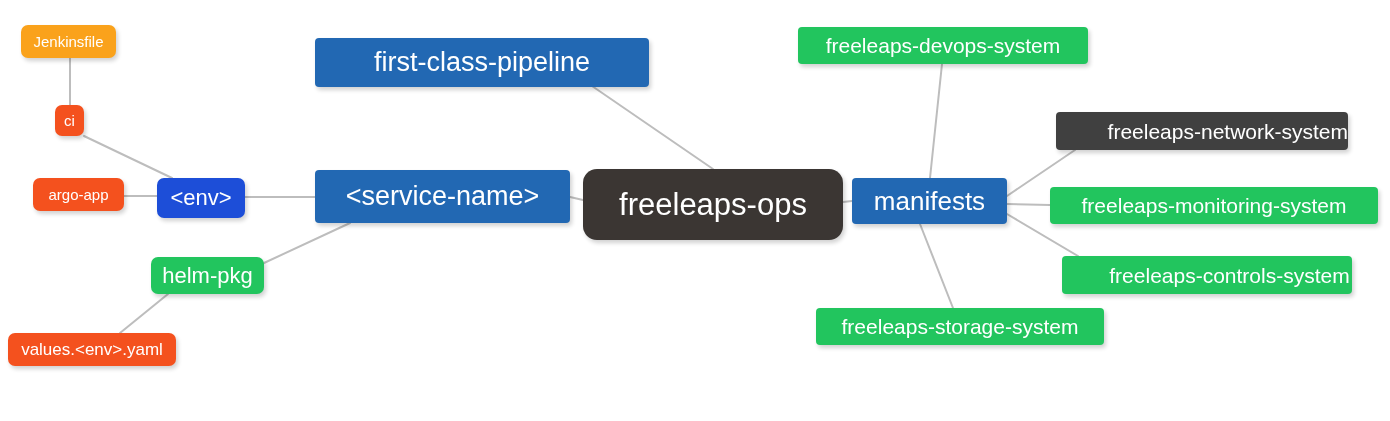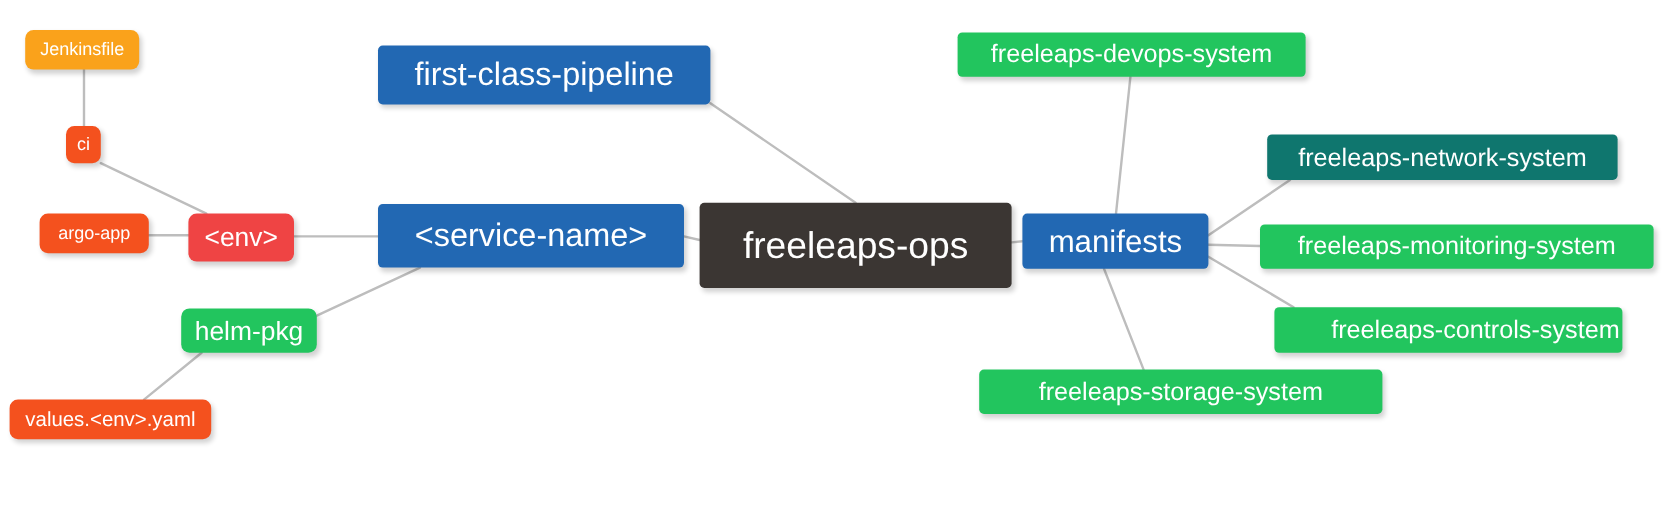--- a/index.html
+++ b/index.html
@@ -34,21 +34,21 @@
     box-sizing: border-box;
     color: #ffffff;
     white-space: nowrap;
     line-height: 1;
     border-radius: 4px;
     box-shadow: 2px 3px 4px rgba(0,0,0,0.18);
     z-index: 2;
     user-select: none;
   }
   .node.root {
-    border-radius: 4px;
+    border-radius: 14px;
   }
   .node.soft {
     border-radius: 7px;
   }
 </style>
 </head>
 <body>
 
 <div id="mindmap">
   <svg id="edge-layer" viewBox="0 0 1390 421" width="1390" height="421">
@@ -67,45 +67,45 @@
       <line x1="1007" y1="214" x2="1078" y2="256" stroke="#bdbdbd" stroke-width="2" stroke-linecap="round"></line>
       <line x1="920" y1="224" x2="953" y2="308" stroke="#bdbdbd" stroke-width="2" stroke-linecap="round"></line>
     </svg>
   <div id="node-layer">
       <div class="node root" style="left: 583px; top: 169px; width: 260px; height: 71px; background: rgb(59, 54, 51); font-size: 31px;">
         <span>freeleaps-ops</span>
       </div>
       <div class="node" style="left: 315px; top: 170px; width: 255px; height: 53px; background: rgb(34, 104, 179); font-size: 27px; justify-content: center;">
         <span>&lt;service-name&gt;</span>
       </div>
-      <div class="node" style="left: 315px; top: 38px; width: 277px; height: 49px; background: rgb(34, 104, 179); font-size: 27px;">
+      <div class="node" style="left: 315px; top: 38px; width: 334px; height: 49px; background: rgb(34, 104, 179); font-size: 27px;">
         <span>first-class-pipeline</span>
       </div>
       <div class="node" style="left: 852px; top: 178px; width: 155px; height: 46px; background: rgb(34, 104, 179); font-size: 26px;">
         <span>manifests</span>
       </div>
-      <div class="node soft" style="left: 157px; top: 178px; width: 88px; height: 40px; background: #ef4444; font-size: 22px;">
+      <div class="node soft" style="left: 157px; top: 178px; width: 88px; height: 40px; background: #1d4ed8; font-size: 22px;">
         <span>&lt;env&gt;</span>
       </div>
       <div class="node soft" style="left: 151px; top: 257px; width: 113px; height: 37px; background: rgb(34, 197, 94); font-size: 22px;">
         <span>helm-pkg</span>
       </div>
       <div class="node" style="left: 798px; top: 27px; width: 290px; height: 37px; background: rgb(34, 197, 94); font-size: 21px;">
         <span>freeleaps-devops-system</span>
       </div>
-      <div class="node" style="left: 1056px; top: 112px; width: 292px; height: 38px; background: #0f766e; font-size: 21px;">
+      <div class="node" style="left: 1056px; top: 112px; width: 292px; height: 38px; background: #404040; font-size: 21px; justify-content: flex-end;">
         <span>freeleaps-network-system</span>
       </div>
       <div class="node" style="left: 1050px; top: 187px; width: 328px; height: 37px; background: rgb(34, 197, 94); font-size: 21px;">
         <span>freeleaps-monitoring-system</span>
       </div>
       <div class="node" style="left: 1062px; top: 256px; width: 290px; height: 38px; background: rgb(34, 197, 94); font-size: 21px; padding-left: 45px;">
         <span>freeleaps-controls-system</span>
       </div>
-      <div class="node" style="left: 816px; top: 308px; width: 336px; height: 37px; background: rgb(34, 197, 94); font-size: 21px;">
+      <div class="node" style="left: 816px; top: 308px; width: 288px; height: 37px; background: rgb(34, 197, 94); font-size: 21px;">
         <span>freeleaps-storage-system</span>
       </div>
       <div class="node soft" style="left: 21px; top: 25px; width: 95px; height: 33px; background: rgb(250, 162, 27); font-size: 15px;">
         <span>Jenkinsfile</span>
       </div>
       <div class="node soft" style="left: 55px; top: 105px; width: 29px; height: 31px; background: rgb(244, 81, 30); font-size: 15px;">
         <span>ci</span>
       </div>
       <div class="node soft" style="left: 33px; top: 178px; width: 91px; height: 33px; background: rgb(244, 81, 30); font-size: 15px;">
         <span>argo-app</span>

